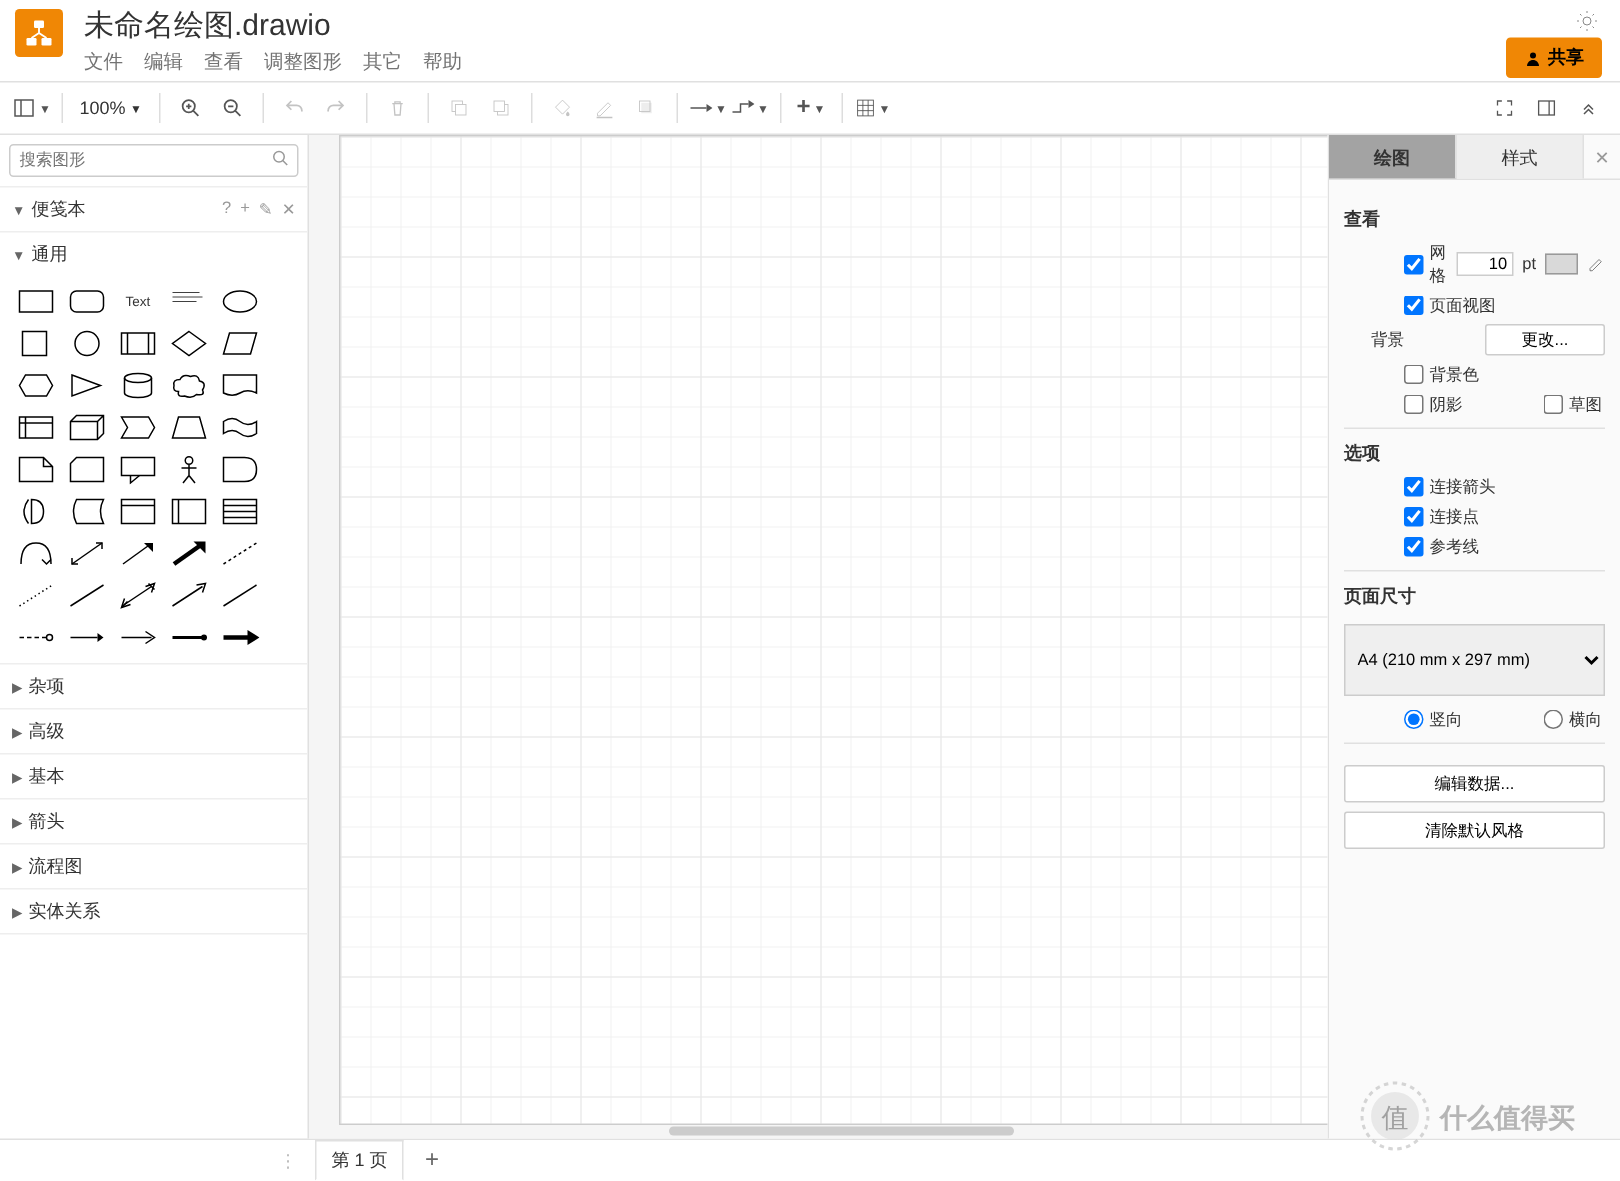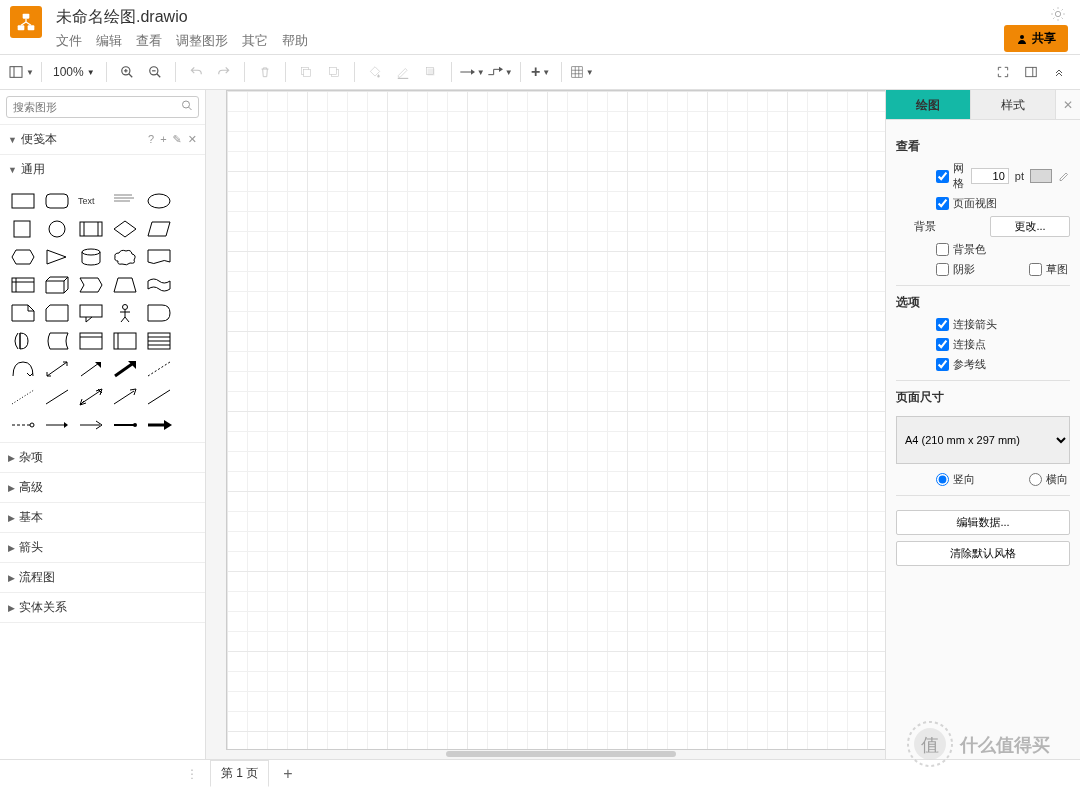--- a/index.html
+++ b/index.html
@@ -1,21 +1,21 @@
 <!DOCTYPE html>
 <html><head>
 <meta charset="utf-8">
 <style>
 * { box-sizing: border-box; margin: 0; padding: 0; }
 body { font-family: "Helvetica Neue", Arial, sans-serif; font-size: 12px; color: #333; background: #fff; width: 1080px; height: 787px; overflow: hidden; position: relative; }
 .titlebar { height: 54px; display: flex; align-items: flex-start; padding: 6px 10px 0 10px; position: relative; }
 .logo { width: 32px; height: 32px; background: #f08705; border-radius: 3px; margin-right: 14px; display: flex; align-items: center; justify-content: center; flex-shrink: 0; }
 .logo svg { width: 20px; height: 20px; }
 .title-area { display: flex; flex-direction: column; }
-.doc-title { font-size: 16px; font-weight: 400; color: #333; height: 22px; line-height: 22px; }
+.doc-title { font-size: 20px; font-weight: 400; color: #333; height: 22px; line-height: 22px; }
 .menu-bar { display: flex; gap: 14px; margin-top: 4px; }
 .menu-item { font-size: 13px; color: #737373; cursor: pointer; }
 .share-btn { position: absolute; right: 12px; top: 25px; background: #f08705; color: #000; border: none; padding: 5px 12px; border-radius: 3px; font-size: 12px; cursor: pointer; display: flex; align-items: center; gap: 4px; font-weight: bold; }
 .theme-btn { position: absolute; right: 14px; top: 6px; width: 16px; height: 16px; cursor: pointer; color: #888; }
 .toolbar { height: 36px; border-top: 1px solid #e0e0e0; border-bottom: 1px solid #e0e0e0; display: flex; align-items: center; padding: 0 8px; gap: 2px; }
 .tb-btn { width: 26px; height: 26px; display: flex; align-items: center; justify-content: center; cursor: pointer; color: #555; border-radius: 2px; }
 .tb-sep { width: 1px; height: 20px; background: #ddd; margin: 0 5px; }
 .zoom-sel { border: none; background: none; font-size: 12px; color: #333; cursor: pointer; padding: 2px 4px; display: flex; align-items: center; gap: 3px; }
 .tb-dropdown { display: flex; align-items: center; }
 .tb-right { margin-left: auto; display: flex; gap: 2px; }
@@ -23,30 +23,30 @@
 .sidebar-left { width: 206px; border-right: 1px solid #e0e0e0; display: flex; flex-direction: column; overflow-y: auto; }
 .search-box { margin: 6px; position: relative; }
 .search-box input { width: 100%; padding: 4px 24px 4px 6px; border: 1px solid #ccc; border-radius: 3px; font-size: 11px; }
 .search-box .search-icon { position: absolute; right: 6px; top: 50%; transform: translateY(-50%); color: #999; }
 .palette-section { border-top: 1px solid #eee; }
 .palette-header { padding: 6px 8px; font-size: 12px; color: #333; cursor: pointer; display: flex; align-items: center; gap: 4px; }
 .palette-header .chev { font-size: 9px; color: #666; }
 .palette-header .header-actions { margin-left: auto; display: flex; gap: 6px; color: #999; font-size: 11px; }
 .scratchpad-drop { margin: 6px 12px; padding: 10px; border: 1px dashed #ccc; border-radius: 14px; text-align: center; color: #999; font-size: 11px; }
 .shapes-grid { padding: 6px 10px; display: flex; flex-wrap: wrap; gap: 6px; }
-.shape-cell { width: 28px; height: 22px; display: flex; align-items: center; justify-content: flex-start; }
+.shape-cell { width: 28px; height: 22px; display: flex; align-items: center; justify-content: center; }
 .shape-cell svg { width: 26px; height: 20px; }
 .canvas-area { flex: 1; background: #f5f5f5; position: relative; overflow: hidden; }
 .canvas-inner { position: absolute; left: 20px; top: 0; width: 670px; height: 660px; background: #fff; background-image: linear-gradient(#e8e8e8 1px, transparent 1px), linear-gradient(90deg, #e8e8e8 1px, transparent 1px), linear-gradient(#f0f0f0 1px, transparent 1px), linear-gradient(90deg, #f0f0f0 1px, transparent 1px); background-size: 80px 80px, 80px 80px, 20px 20px, 20px 20px; border: 1px solid #ccc; }
 .canvas-hscroll { position: absolute; bottom: 0; left: 20px; width: 670px; height: 10px; }
 .canvas-hscroll-thumb { position: absolute; left: 220px; width: 230px; height: 6px; background: #ccc; border-radius: 3px; top: 2px; }
 .sidebar-right { width: 195px; border-left: 1px solid #e0e0e0; background: #fafafa; display: flex; flex-direction: column; }
 .right-tabs { display: flex; height: 30px; border-bottom: 1px solid #e0e0e0; }
 .right-tab { flex: 1; text-align: center; line-height: 30px; font-size: 12px; cursor: pointer; background: #eee; border-right: 1px solid #e0e0e0; }
-.right-tab.active { background: #14b8a6; font-weight: bold; }
+.right-tab.active { background: #a3a3a3; font-weight: bold; }
 .close-panel { width: 24px; text-align: center; line-height: 30px; color: #999; cursor: pointer; }
 .right-body { padding: 10px 10px; font-size: 11px; color: #333; overflow-y: auto; }
 .right-section-title { font-weight: bold; margin: 8px 0 6px; font-size: 12px; }
 .right-row { display: flex; align-items: center; margin: 5px 0; gap: 6px; }
 .right-row label { display: flex; align-items: center; gap: 4px; flex: 1; padding-left: 40px; }
 .right-row input[type="checkbox"] { margin: 0; }
 .right-row input[type="radio"] { margin: 0; }
 .num-input { width: 38px; text-align: right; padding: 1px 3px; border: 1px solid #ccc; font-size: 11px; }
 .color-swatch { width: 22px; height: 14px; border: 1px solid #999; background: #d9d9d9; display: inline-block; }
 .pen-icon { width: 12px; height: 12px; display: inline-block; }

